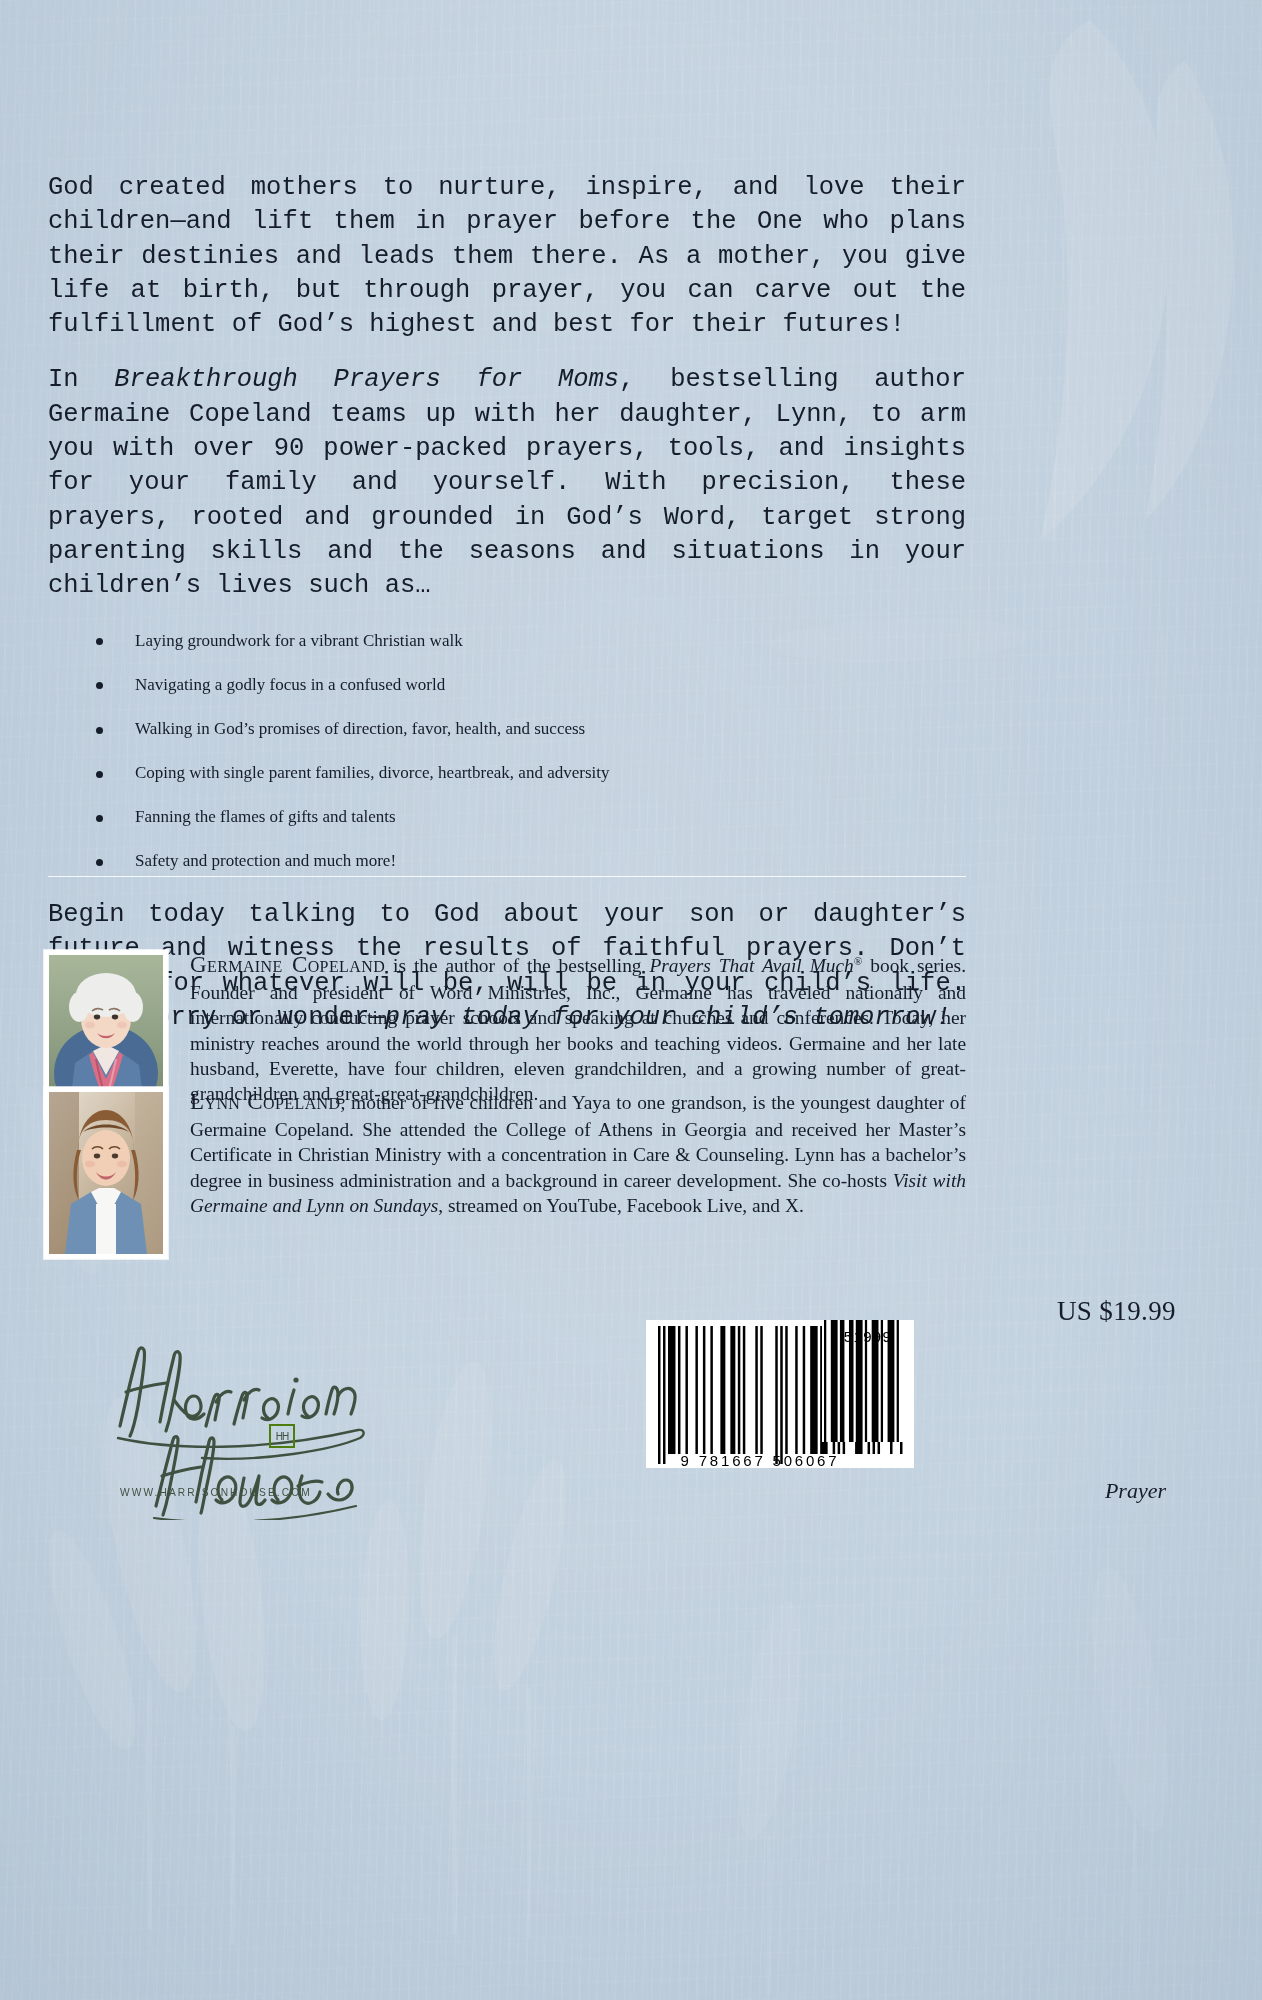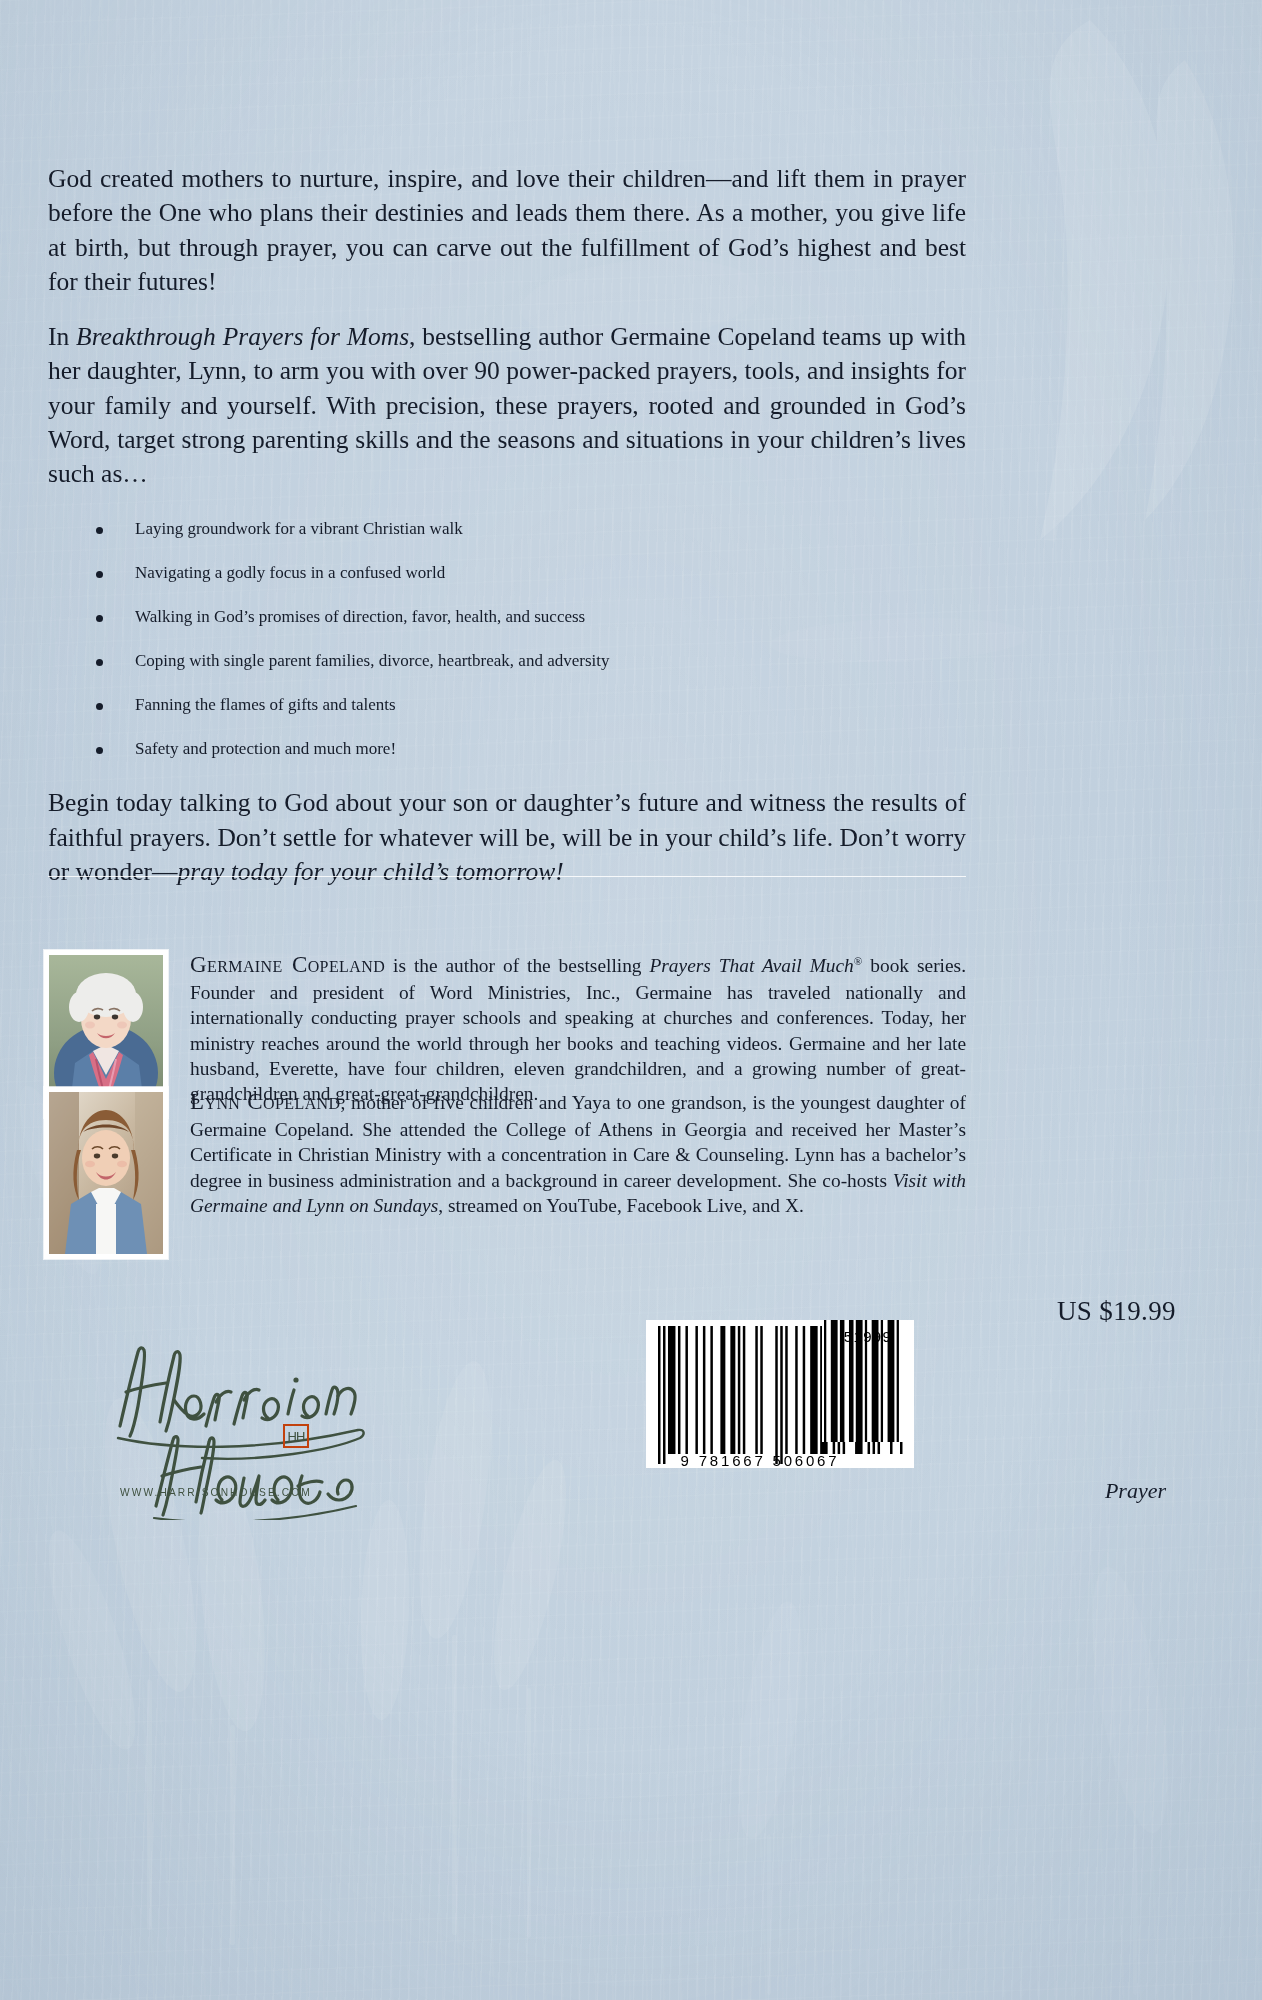--- a/index.html
+++ b/index.html
@@ -44,21 +44,21 @@
     font-weight:400;
   }
   .headline .l{display:block;white-space:nowrap;}
 
   .body-col{
     position:absolute;left:48px;width:918px;top:162px;
     color:#151c2a;
     font-size:25.5px;
     line-height:1.345;
   }
-  .para{text-align:justify;margin:0 0 21px 0;}
+  .para{text-align:justify;margin:9px 0 21px 0;font-family:Liberation Mono, monospace;}
   .para.last{margin-bottom:0;}
   em{font-style:italic;}
 
   .bullets{
     margin:26px 0 26px 0;
     padding:0;
     list-style:none;
   }
   .bullets li{
     position:relative;
@@ -117,24 +117,24 @@
 
   
   .logo{position:absolute;left:112px;top:1330px;width:300px;height:190px;}
   .logo svg{display:block;}
   .logo-url{
     position:absolute;left:120px;top:1487px;
     color:#3f5140;font-size:10.2px;letter-spacing:2.1px;
     font-family:"Liberation Sans", sans-serif;
   }
   .hh-box{
-    position:absolute;left:283px;top:1424px;
+    position:absolute;left:269px;top:1424px;
     width:22px;height:20px;
-    border:2px solid #c2410c;
-    font-size:13px;color:#3f5140;
+    border:2px solid #4d7c0f;
+    font-size:10px;color:#3f5140;
     font-family:"Liberation Sans", sans-serif;
     display:flex;align-items:center;justify-content:center;
     letter-spacing:-1px;
   }
 
   
   .barcode-wrap{
     position:absolute;left:646px;top:1320px;
     width:268px;height:148px;background:#fff;
     box-sizing:border-box;padding:6px 10px 4px 10px;

